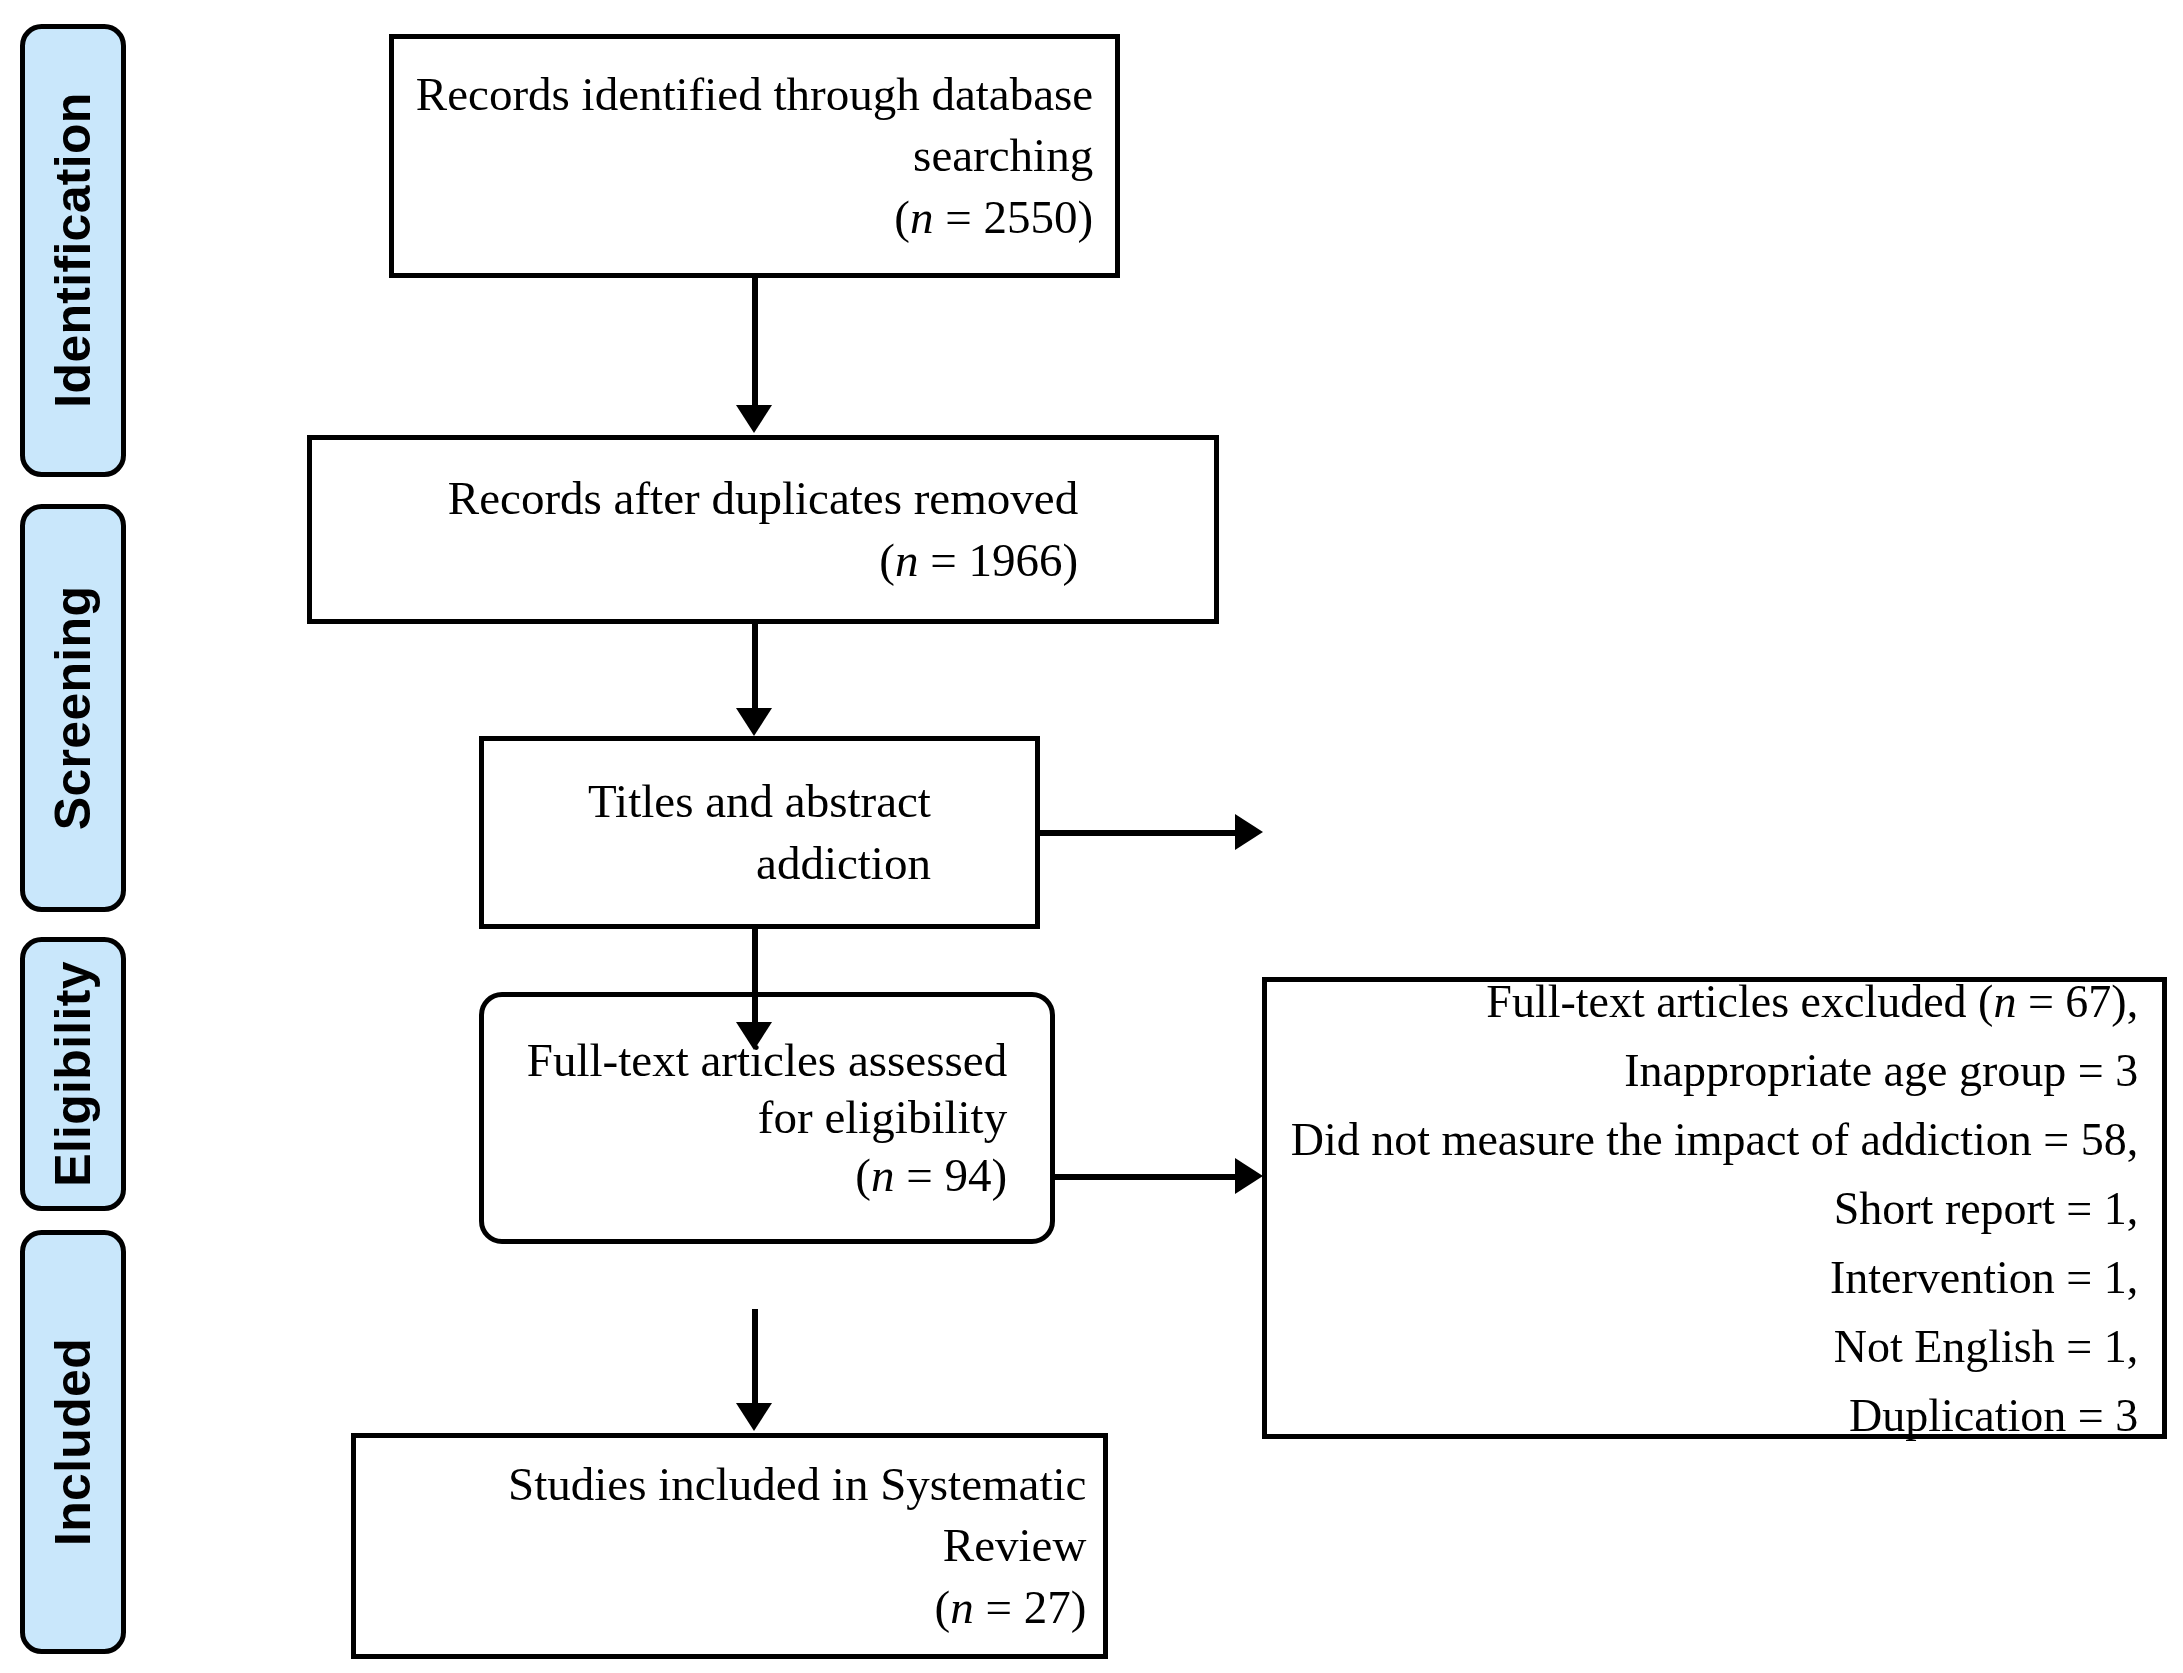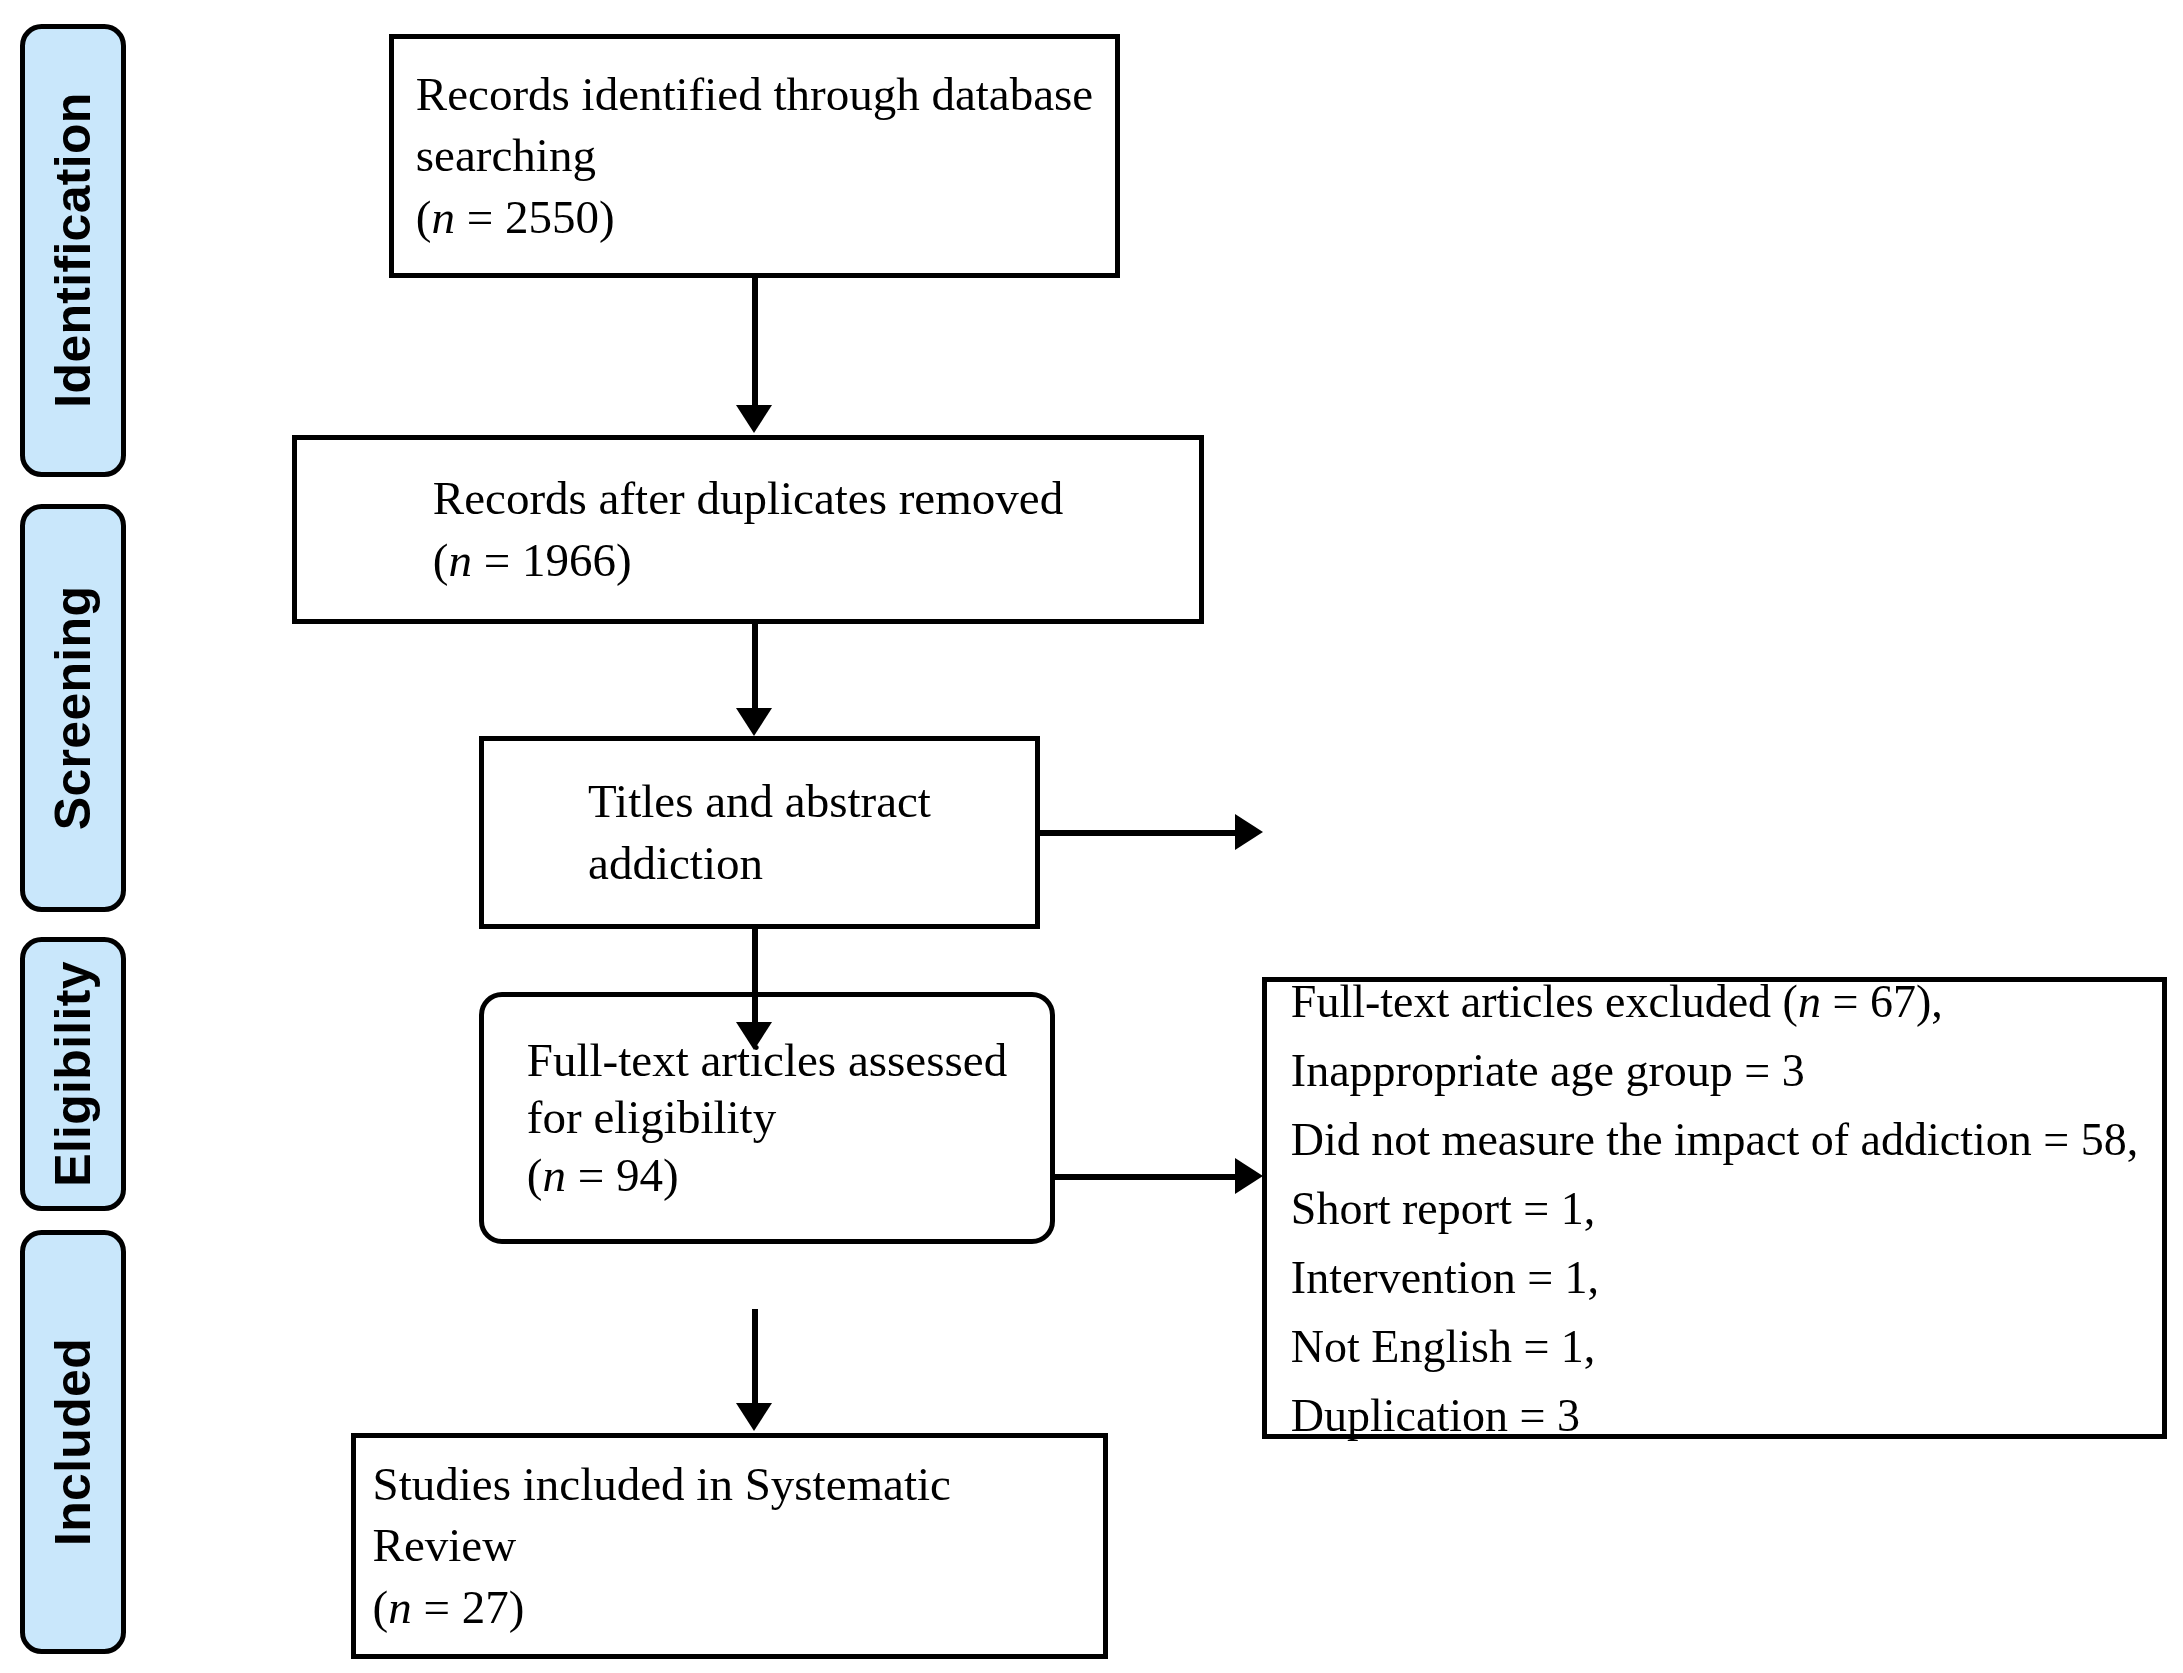--- a/index.html
+++ b/index.html
@@ -44,21 +44,21 @@
 
   
   .flow-box {
     position: absolute;
     background: #ffffff;
     border: 5.7px solid #000000;
     box-sizing: border-box;
     display: flex;
     align-items: center;
     justify-content: center;
-    text-align: left;
+    text-align: right;
   }
   .flow-text {
     font-family: "Liberation Serif", "DejaVu Serif", serif;
     font-size: 47px;
     line-height: 1.30;
     color: #000000;
     padding: 0 16.6px;
     white-space: pre-line;
   }
   .flow-text.tight { line-height: 1.22; }
@@ -115,21 +115,21 @@
   <div class="stage-box" style="left:20px; top:1230px; width:106px; height:424px;">
     <span class="stage-label">Included</span>
   </div>
 
   <div class="flow-box" style="left:389px; top:34px; width:731px; height:244px;">
     <div class="flow-text">Records identified through database
 searching
 (<i>n</i> = 2550)</div>
   </div>
 
-  <div class="flow-box" style="left:292px; top:435px; width:912px; height:189px;">
+  <div class="flow-box" style="left:307px; top:435px; width:912px; height:189px;">
     <div class="flow-text">Records after duplicates removed
 (<i>n</i> = 1966)</div>
   </div>
 
   <div class="flow-box" style="left:479px; top:736px; width:561px; height:193px;">
     <div class="flow-text">Titles and abstract
 addiction</div>
   </div>
 
 

